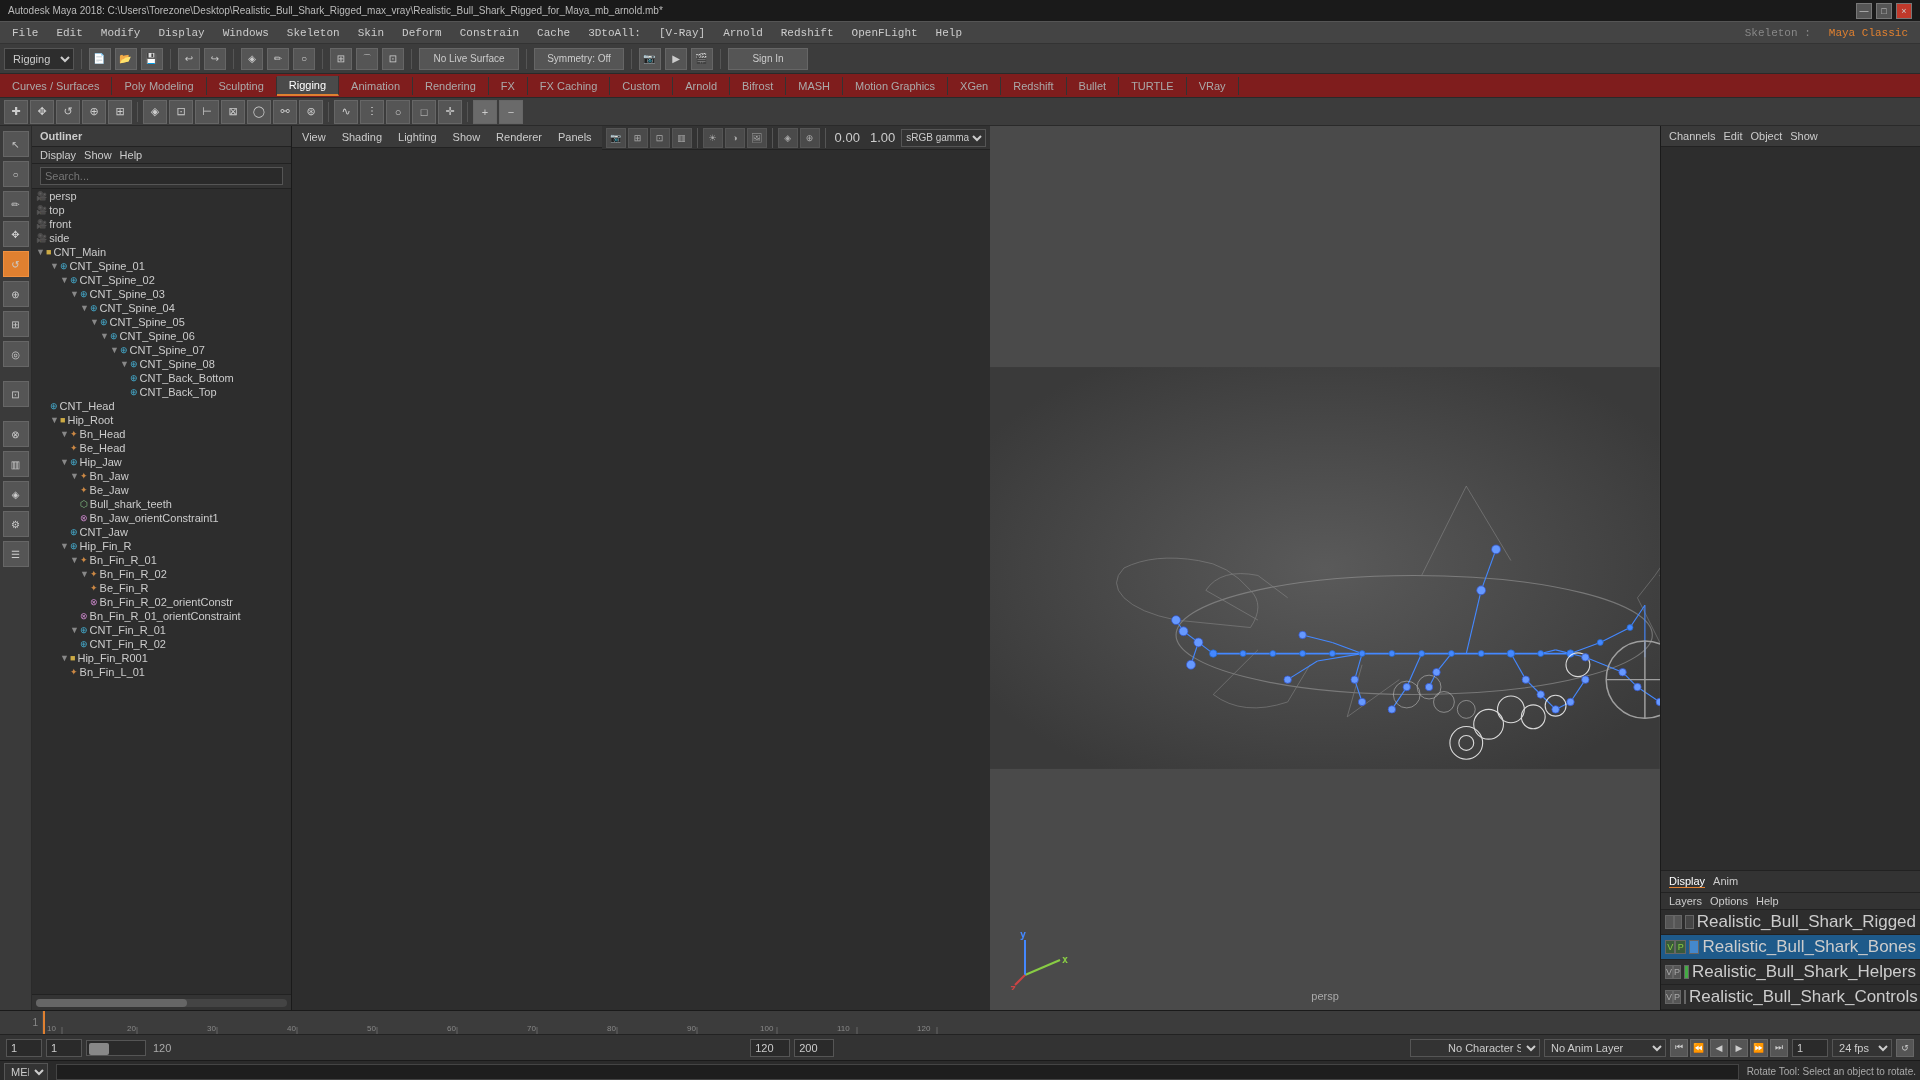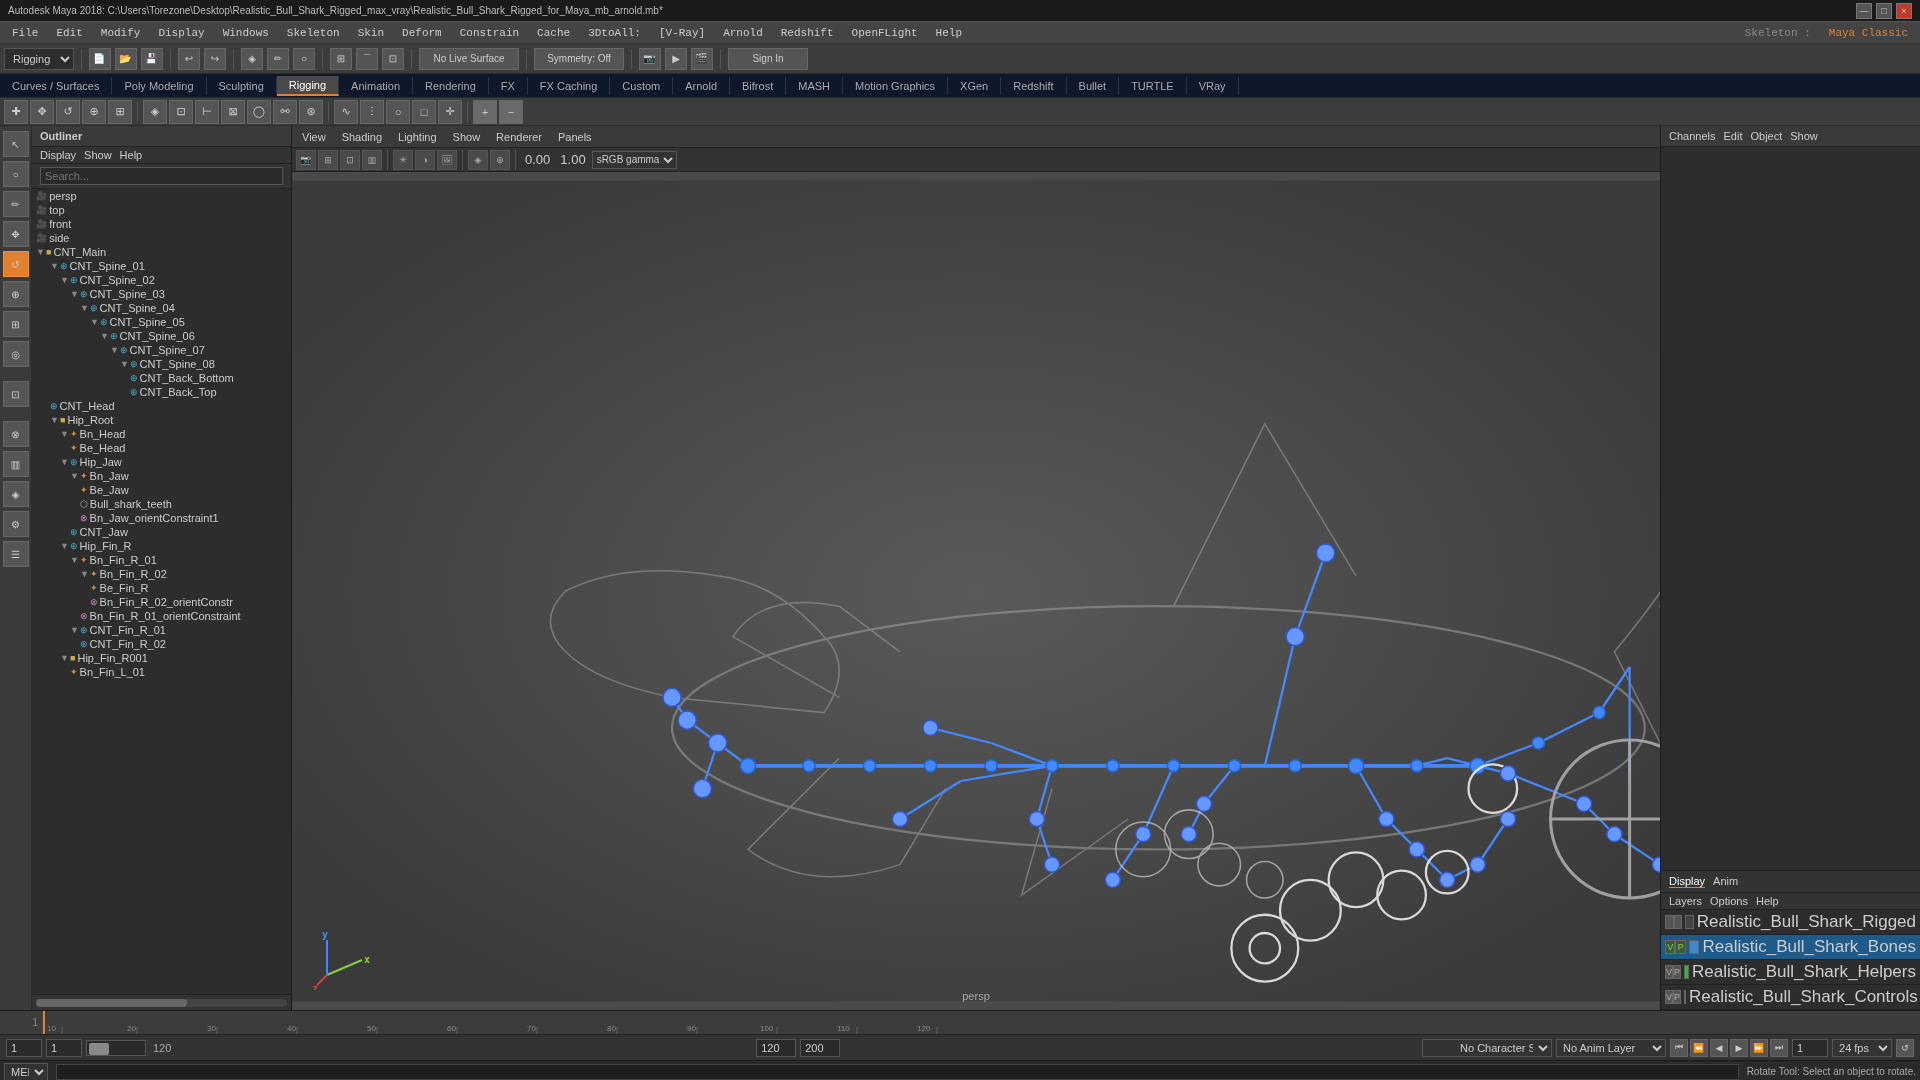--- a/index.html
+++ b/index.html
@@ -14,21 +14,21 @@
     #menu-bar { width: 100%; height: 22px; background: #444; display: flex; align-items: center; padding: 0 4px; gap: 2px; border-bottom: 1px solid #333; }
     .menu-item { padding: 2px 8px; color: #ccc; cursor: pointer; font-size: 11px; font-family: Liberation Mono, monospace; }
 
     
     #toolbar1 { width: 100%; height: 30px; background: #3c3c3c; display: flex; align-items: center; padding: 0 4px; gap: 4px; border-bottom: 1px solid #2a2a2a; }
     .toolbar-dropdown { background: #2d2d2d; border: 1px solid #555; color: #ccc; height: 22px; padding: 0 4px; font-size: 11px; min-width: 70px; }
     .toolbar-btn { width: 22px; height: 22px; background: #555; border: 1px solid #666; display: flex; align-items: center; justify-content: center; cursor: pointer; color: #ccc; font-size: 10px; }
     .toolbar-separator { width: 1px; height: 20px; background: #555; margin: 0 3px; }
 
     
-    #tab-bar { width: 100%; height: 24px; background: #0f172a; display: flex; align-items: center; border-bottom: 1px solid #2a2a2a; }
+    #tab-bar { width: 100%; height: 24px; background: #7f1d1d; display: flex; align-items: center; border-bottom: 1px solid #2a2a2a; }
     .tab-item { padding: 3px 12px; color: #aaa; cursor: pointer; font-size: 11px; border-right: 1px solid #333; }
     .tab-item.active { background: #4a4a4a; color: #fff; border-bottom: 2px solid #e08030; }
 
     
     #icon-toolbar { width: 100%; height: 28px; background: #3c3c3c; display: flex; align-items: center; padding: 0 4px; gap: 2px; border-bottom: 1px solid #2a2a2a; }
     .icon-btn { width: 24px; height: 24px; background: #555; border: 1px solid #666; display: flex; align-items: center; justify-content: center; cursor: pointer; color: #ccc; font-size: 11px; }
 
     
     #main-layout { display: flex; width: 100%; height: calc(1080px - 22px - 22px - 30px - 24px - 28px - 24px - 22px - 24px); }
 
@@ -44,21 +44,21 @@
     #outliner-menu span { color: #ccc; cursor: pointer; font-size: 11px; }
     #outliner-search { padding: 3px 8px; background: #333; border-bottom: 1px solid #222; }
     #outliner-search input { width: 100%; background: #2a2a2a; border: 1px solid #555; color: #ccc; padding: 2px 4px; font-size: 11px; }
     #outliner-tree { flex: 1; overflow-y: auto; overflow-x: hidden; }
     .tree-item { display: flex; align-items: center; padding: 1px 0; cursor: pointer; white-space: nowrap; }
     .tree-arrow { color: #888; font-size: 9px; width: 10px; }
     .tree-icon { font-size: 9px; color: #88aacc; margin-right: 2px; }
     .tree-label { font-size: 11px; color: #ccc; }
 
     
-    #viewport-area { flex: 1; background: #2d2d2d; display: flex; flex-direction: column; }
+    #viewport-area { flex: 1; background: #2d2d2d; display: flex; flex-direction: row; }
     #viewport-header { height: 22px; background: #3a3a3a; display: flex; align-items: center; gap: 8px; padding: 0 6px; border-bottom: 1px solid #222; }
     .vp-menu { color: #ccc; font-size: 11px; cursor: pointer; padding: 0 4px; }
     #viewport-toolbar { height: 24px; background: #333; display: flex; align-items: center; gap: 2px; padding: 0 4px; border-bottom: 1px solid #222; }
     .vp-btn { width: 20px; height: 20px; background: #4a4a4a; border: 1px solid #555; display: flex; align-items: center; justify-content: center; cursor: pointer; color: #aaa; font-size: 9px; }
     #viewport-canvas { flex: 1; background: #4a4a4a; position: relative; overflow: hidden; }
     #viewport-label { position: absolute; bottom: 8px; left: 50%; transform: translateX(-50%); color: #aaa; font-size: 11px; }
     #viewport-axis { position: absolute; bottom: 10px; left: 10px; color: #88cc44; font-size: 11px; font-weight: bold; }
 
     
     #right-panel { width: 260px; background: #2d2d2d; border-left: 1px solid #1a1a1a; display: flex; flex-direction: column; }
@@ -700,21 +700,21 @@
   </div>
   <span class="bottom-label">120</span>
   <span style="flex:1;"></span>
   <input type="text" class="bottom-field" value="120" style="width: 40px;">
   <input type="text" class="bottom-field" value="200" style="width: 40px;">
   <span style="flex:1;"></span>
 
   <select class="status-dropdown" style="width:130px;padding-left:33px;">
     <option>No Character Set</option>
   </select>
-  <select class="status-dropdown" style="width:110px;">
+  <select class="status-dropdown" style="width:122px;">
     <option>No Anim Layer</option>
   </select>
 
   <div id="playback-controls">
     <div class="pb-btn">⏮</div>
     <div class="pb-btn">⏪</div>
     <div class="pb-btn">◀</div>
     <div class="pb-btn">▶</div>
     <div class="pb-btn">⏩</div>
     <div class="pb-btn">⏭</div>

